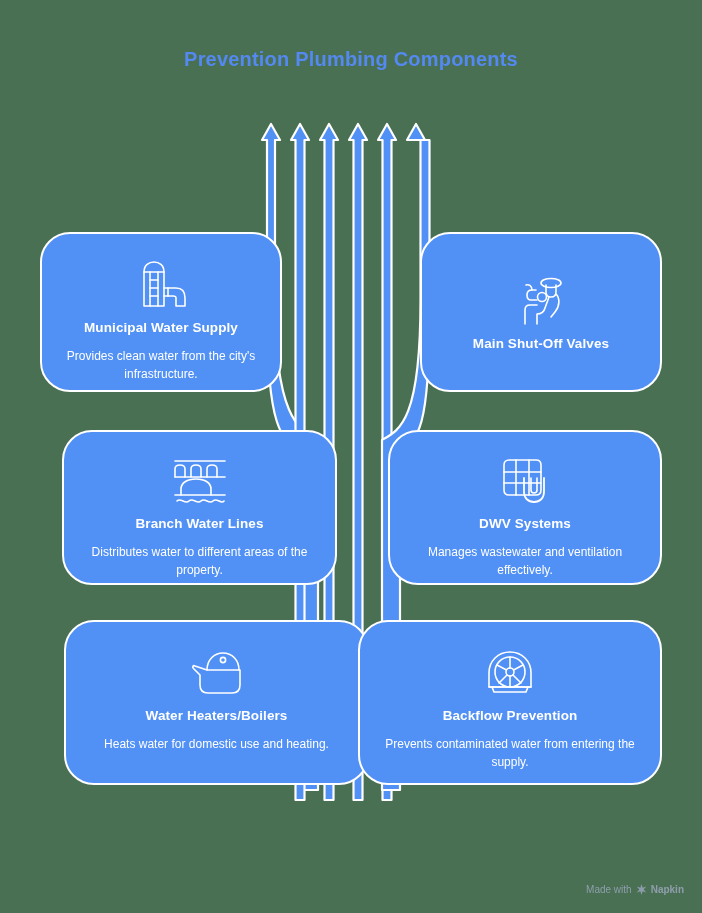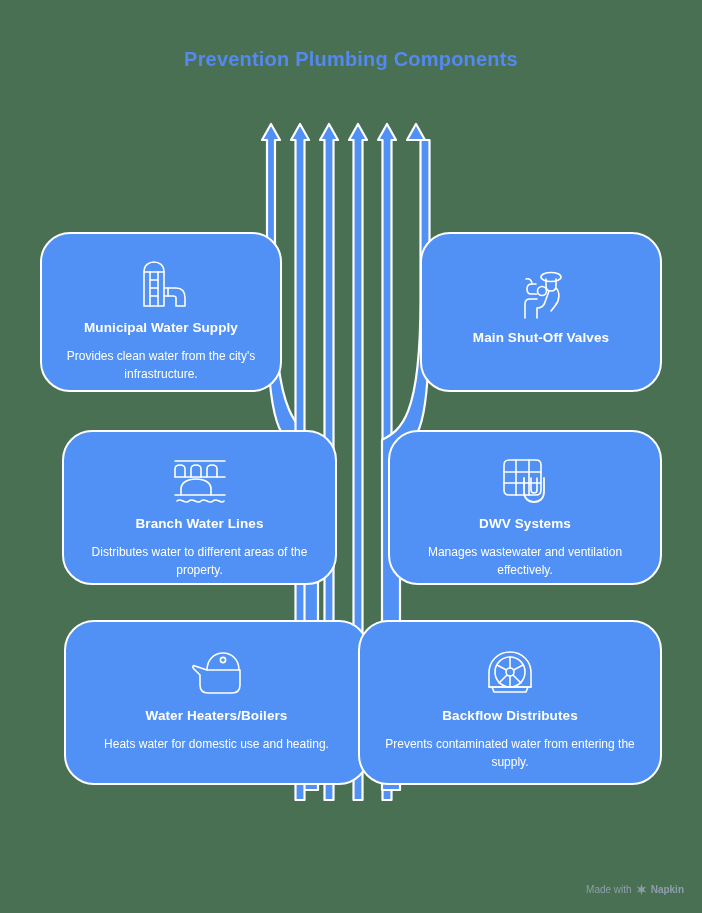--- a/index.html
+++ b/index.html
@@ -82,21 +82,21 @@
 
   
   #card-0 {
     left: 40px;  top: 232px;  width: 242px; height: 160px;
     border-radius: 30px 30px 30px 30px;
     padding-top: 14px;
   }
   #card-1 {
     left: 420px; top: 232px;  width: 242px; height: 160px;
     border-radius: 30px 30px 30px 30px;
-    padding-top: 24px;
+    padding-top: 30px;
   }
   #card-2 {
     left: 40px;  top: 430px;  width: 275px; height: 155px;
     border-radius: 30px;
     padding-top: 12px;
     margin-left: 22px;
   }
   #card-3 {
     left: 388px; top: 430px;  width: 274px; height: 155px;
     border-radius: 30px;
@@ -263,21 +263,21 @@
         <circle cx="25" cy="23" r="15"></circle>
         <circle cx="25" cy="23" r="4"></circle>
         <line x1="25" y1="8" x2="25" y2="19"></line>
         <line x1="25" y1="27" x2="25" y2="38"></line>
         <line x1="21.5" y1="21" x2="12" y2="16"></line>
         <line x1="28.5" y1="21" x2="38" y2="16"></line>
         <line x1="22" y1="26" x2="14" y2="34"></line>
         <line x1="28" y1="26" x2="36" y2="34"></line>
       </svg>
     </div>
-    <div class="card-title">Backflow Distributes</div>
+    <div class="card-title">Backflow Prevention</div>
     <div class="card-desc">Prevents contaminated water from entering the supply.</div>
   </div>
 
   <div id="footer">
     <span>Made with</span>
     <span class="napkin-mark">
       <svg width="11" height="11" viewBox="0 0 12 12" fill="#9aa6bb">
         <path d="M6 0 L7.2 4.1 L11.3 2.6 L8.3 6 L11.3 9.4 L7.2 7.9 L6 12 L4.8 7.9 L0.7 9.4 L3.7 6 L0.7 2.6 L4.8 4.1 Z"></path>
       </svg>
     </span>

